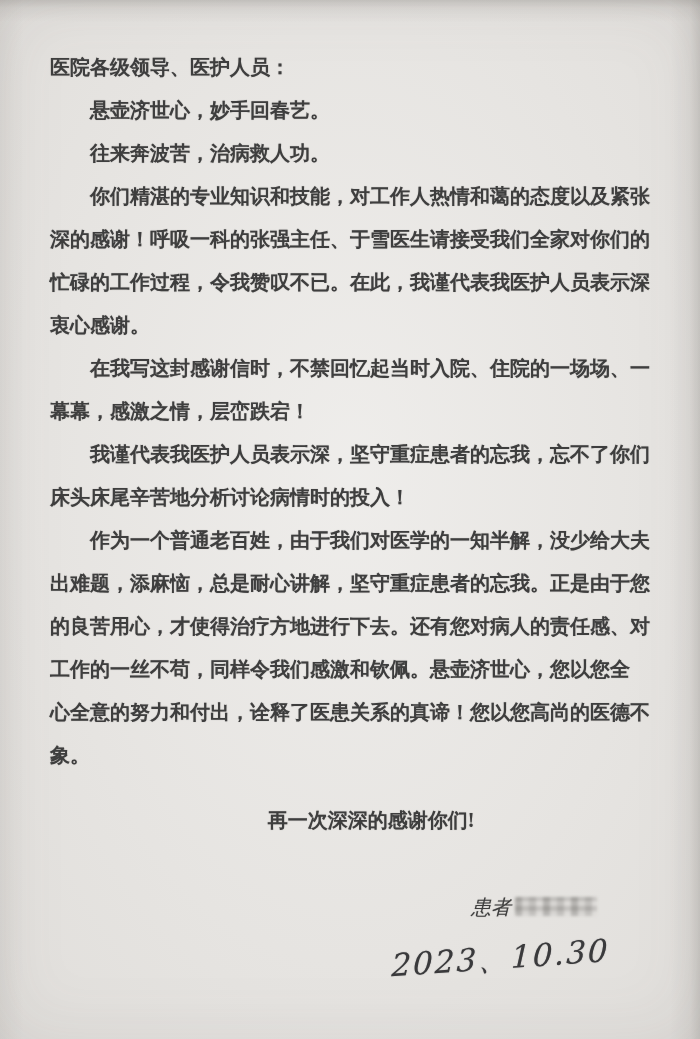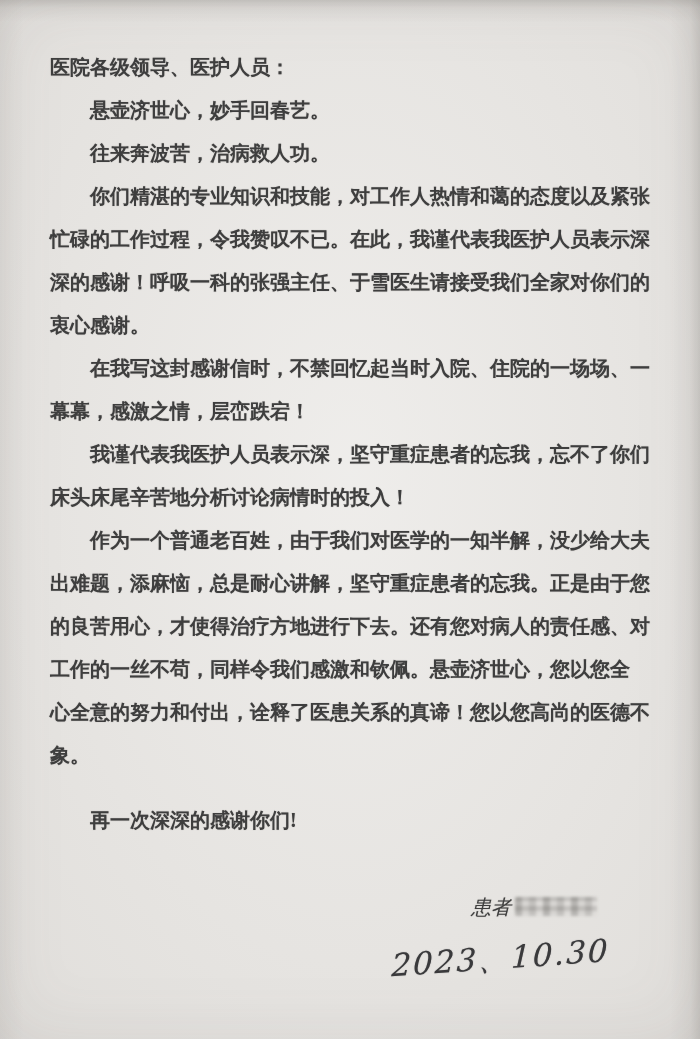--- a/index.html
+++ b/index.html
@@ -41,20 +41,21 @@
     height: 43px;
     line-height: 43px;
     white-space: nowrap;
     font-weight: bold;
   }
   .indent {
     text-indent: 2em;
   }
   .closing-line {
     margin-top: 22px;
+    text-align: center;
   }
   .signature-row {
     margin-top: 52px;
     text-align: right;
     padding-right: 55px;
     height: 26px;
     line-height: 26px;
     white-space: nowrap;
     font-style: italic;
   }
@@ -93,22 +94,22 @@
 <body>
 
 <div class="paper">
   <div class="letter">
 
     <div class="line">医院各级领导、医护人员：</div>
 
     <div class="line indent">悬壶济世心，妙手回春艺。</div>
     <div class="line indent">往来奔波苦，治病救人功。</div>
     <div class="line indent">你们精湛的专业知识和技能，对工作人热情和蔼的态度以及紧张</div>
+    <div class="line">深的感谢！呼吸一科的张强主任、于雪医生请接受我们全家对你们的</div>
     <div class="line">忙碌的工作过程，令我赞叹不已。在此，我谨代表我医护人员表示深</div>
-    <div class="line">深的感谢！呼吸一科的张强主任、于雪医生请接受我们全家对你们的</div>
     <div class="line">衷心感谢。</div>
     <div class="line indent">在我写这封感谢信时，不禁回忆起当时入院、住院的一场场、一</div>
     <div class="line">幕幕，感激之情，层峦跌宕！</div>
     <div class="line indent">我谨代表我医护人员表示深，坚守重症患者的忘我，忘不了你们</div>
     <div class="line">床头床尾辛苦地分析讨论病情时的投入！</div>
     <div class="line indent">作为一个普通老百姓，由于我们对医学的一知半解，没少给大夫</div>
     <div class="line">出难题，添麻恼，总是耐心讲解，坚守重症患者的忘我。正是由于您</div>
     <div class="line">的良苦用心，才使得治疗方地进行下去。还有您对病人的责任感、对</div>
     <div class="line">工作的一丝不苟，同样令我们感激和钦佩。悬壶济世心，您以您全</div>
     <div class="line">心全意的努力和付出，诠释了医患关系的真谛！您以您高尚的医德不</div>

